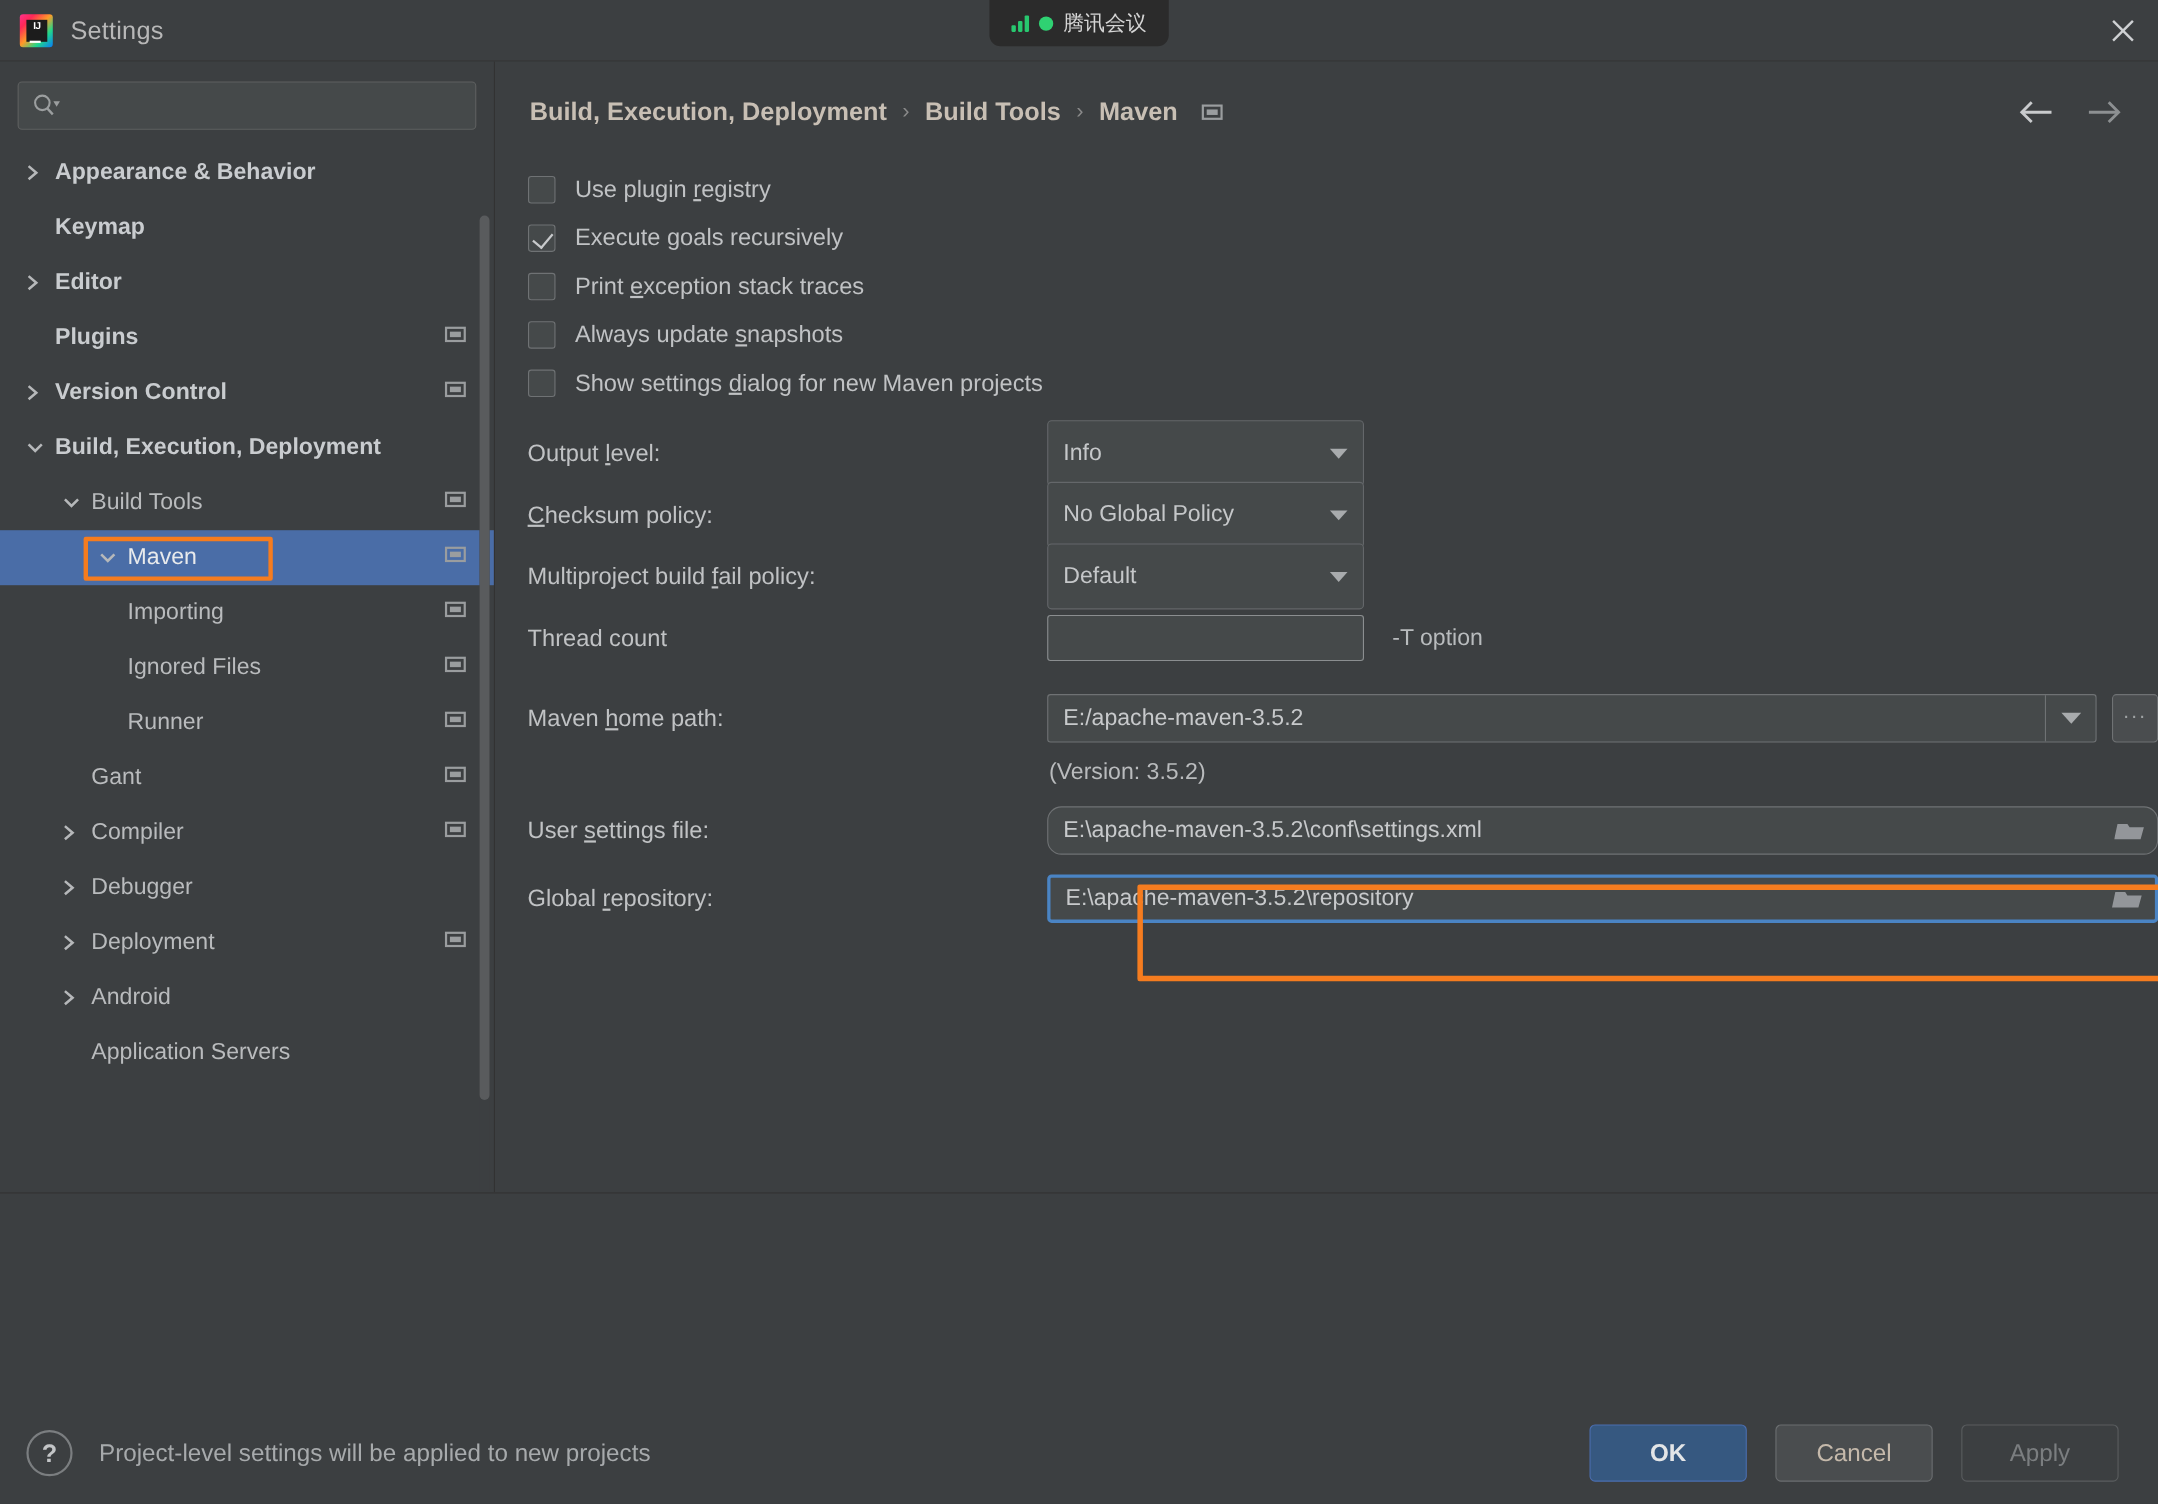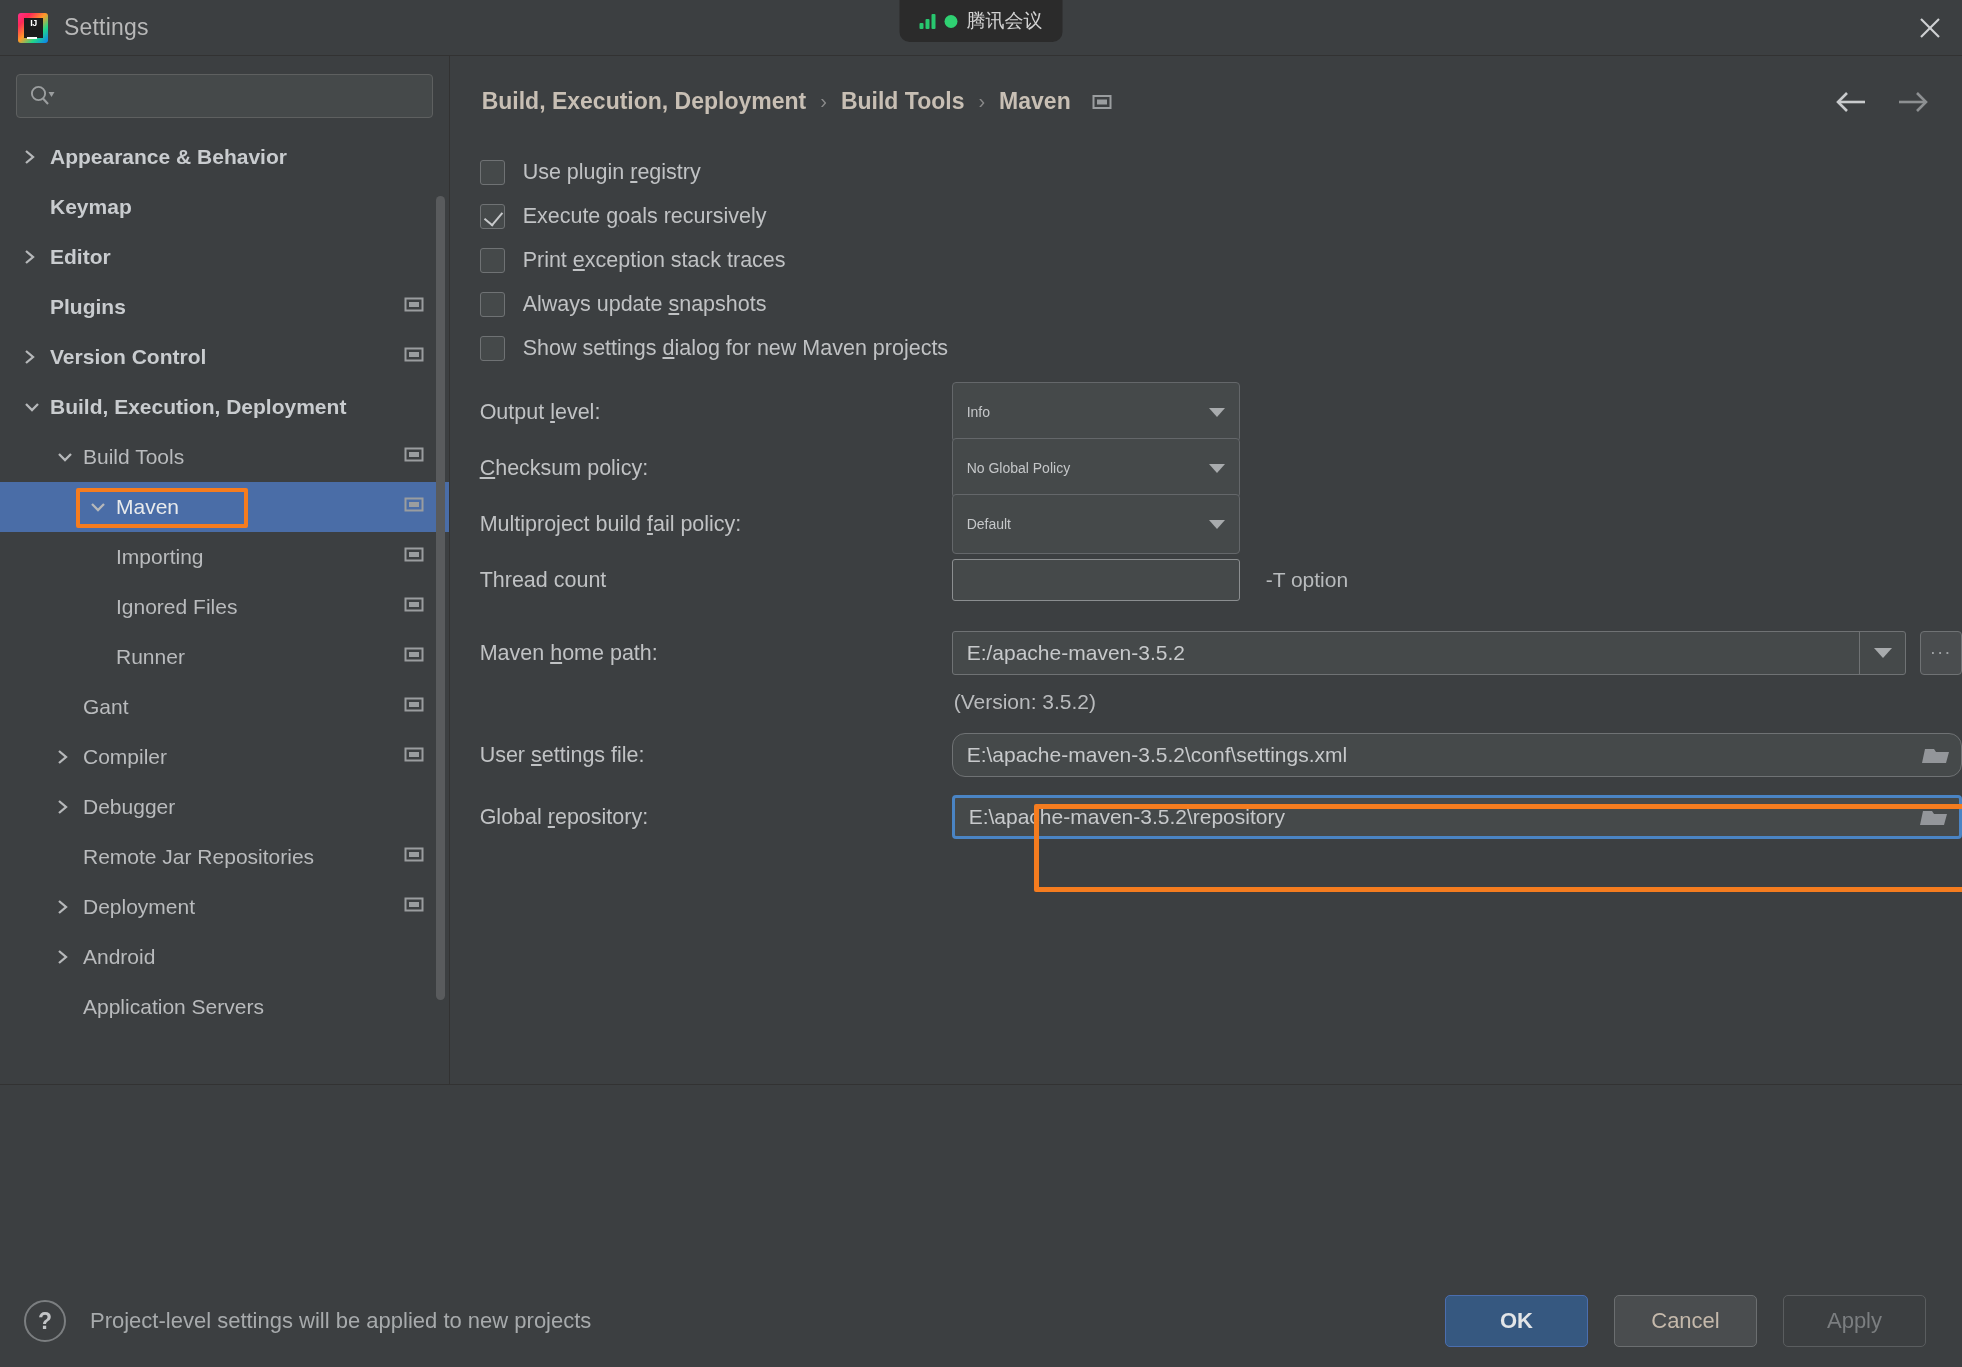--- a/index.html
+++ b/index.html
@@ -280,21 +280,21 @@
 
   .combo {
     width: 288px;
     height: 60px;
     background: #45494a;
     border: 1px solid #64676a;
     border-radius: 4px;
     display: flex;
     align-items: center;
     padding: 0 8px 0 14px;
-    font-size: 14px;
+    font-size: 21px;
     color: #c5c7c9;
     justify-content: space-between;
   }
   .combo .caret {
     width: 0; height: 0;
     border-left: 8px solid transparent;
     border-right: 8px solid transparent;
     border-top: 9px solid #a8abad;
     margin-right: 6px;
   }
@@ -653,30 +653,20 @@
         </div>
         <div class="tree-row level1">
           <span class="arrow">
             <span style="display:flex;">
               <svg width="16" height="20" viewBox="0 0 16 20">
                 <polyline points="4,4 11,10 4,16" fill="none" stroke="#b6b8ba" stroke-width="2.3"></polyline>
               </svg>
             </span>
           </span>
           <span class="lbl">Debugger</span>
-        </div>
-        <div class="tree-row level1">
-          <span class="arrow">
-            <span></span>
-          </span>
-          <span class="lbl">Remote Jar Repositories</span>
-          <span class="proj-badge"><svg width="22" height="20" viewBox="0 0 22 20">
-              <rect x="2.5" y="4" width="17" height="12" fill="none" stroke="#9a9d9f" stroke-width="2"></rect>
-              <rect x="6" y="7.5" width="10" height="5" fill="#9a9d9f"></rect>
-            </svg></span>
         </div>
         <div class="tree-row level1">
           <span class="arrow">
             <span style="display:flex;">
               <svg width="16" height="20" viewBox="0 0 16 20">
                 <polyline points="4,4 11,10 4,16" fill="none" stroke="#b6b8ba" stroke-width="2.3"></polyline>
               </svg>
             </span>
           </span>
           <span class="lbl">Deployment</span>

